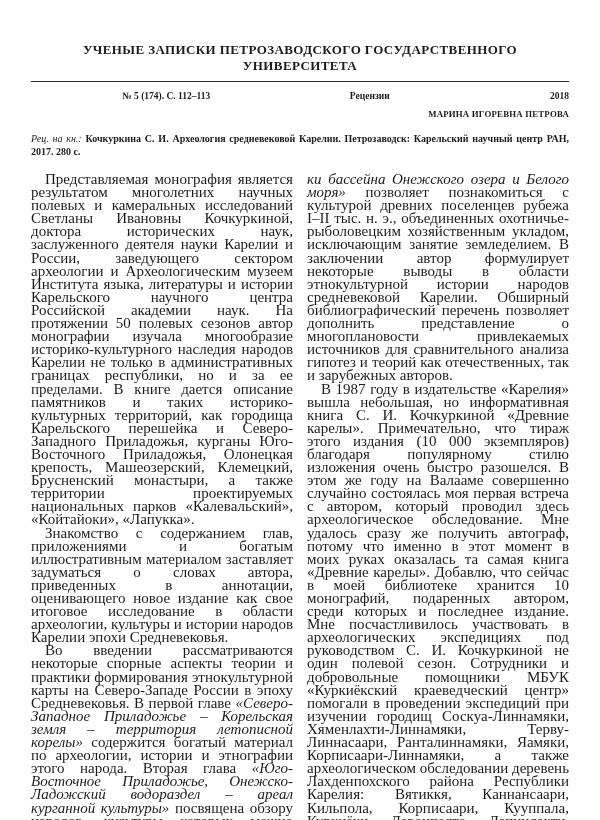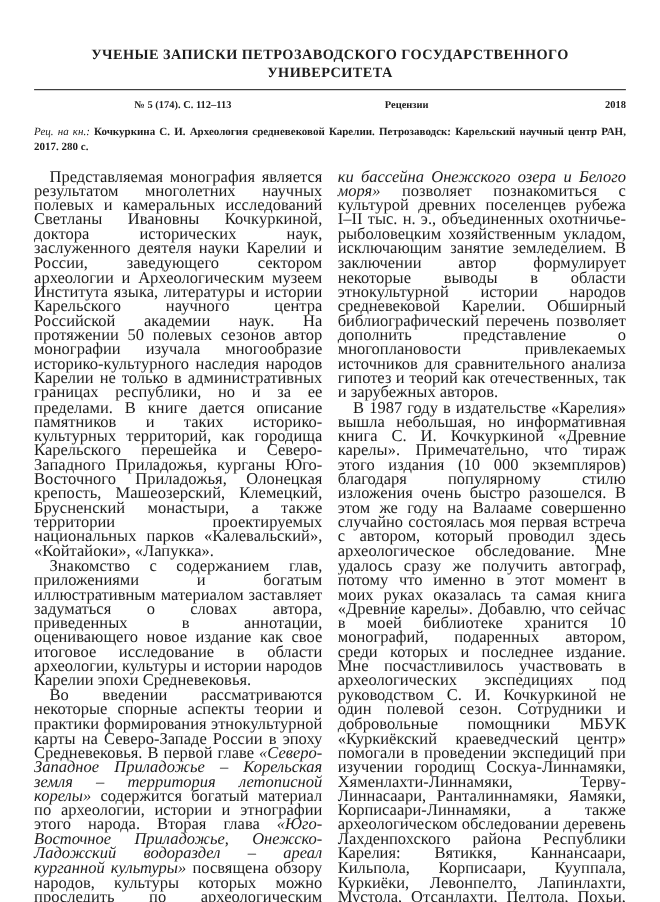--- a/index.html
+++ b/index.html
@@ -55,20 +55,21 @@
   <hr class="header-rule">
 
   <div class="meta-row">
     <div class="meta-left">№ 5 (174). С. 112–113</div>
     <div class="meta-center">Рецензии</div>
     <div class="meta-right">2018</div>
   </div>
 
 
   <div class="author-block">
+    <div class="author-name">МАРИНА ИГОРЕВНА ПЕТРОВА</div>
   </div>
 
   <div class="citation">
     <span class="cite-prefix">Рец. на кн.: </span><span class="cite-text">Кочкуркина С. И. Археология средневековой Карелии. Петрозаводск: Карельский научный центр РАН, 2017. 280 с.</span>
   </div>
 
   <div class="columns">
     <div class="col" id="col-left">
         <p><span>Представляемая монография является результатом многолетних научных полевых и камеральных исследований Светланы Ивановны Кочкуркиной, доктора исторических наук, заслуженного деятеля науки Карелии и России, заведующего сектором археологии и Археологическим музеем Института языка, литературы и истории Карельского научного центра Российской академии наук. На протяжении 50 полевых сезонов автор монографии изучала многообразие историко-культурного наследия народов Карелии не только в административных границах республики, но и за ее пределами. В книге дается описание памятников и таких историко-культурных территорий, как городища Карельского перешейка и Северо-Западного Приладожья, курганы Юго-Восточного Приладожья, Олонецкая крепость, Машеозерский, Клемецкий, Брусненский монастыри, а также территории проектируемых национальных парков «Калевальский», «Койтайоки», «Лапукка».</span></p>
         <p><span>Знакомство с содержанием глав, приложениями и богатым иллюстративным материалом заставляет задуматься о словах автора, приведенных в аннотации, оценивающего новое издание как свое итоговое исследование в области археологии, культуры и истории народов Карелии эпохи Средневековья.</span></p>

